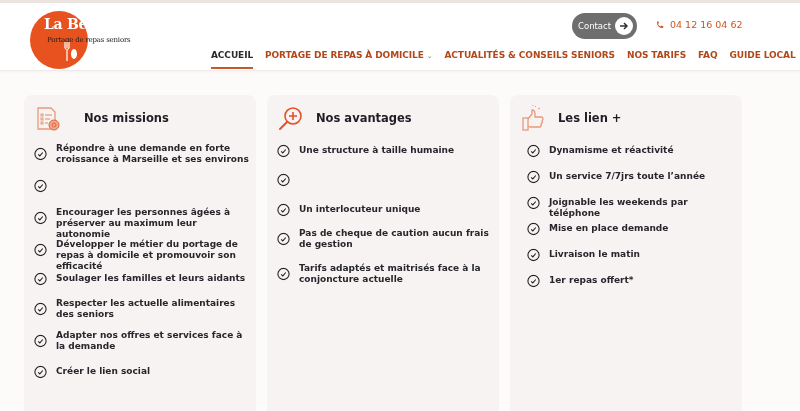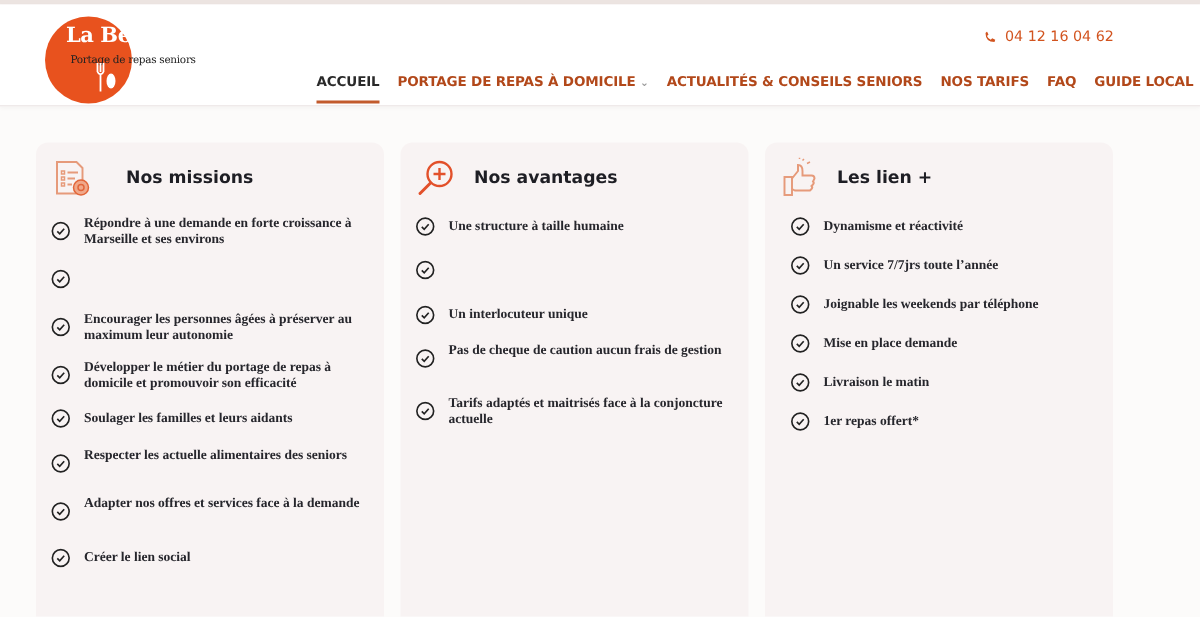--- a/index.html
+++ b/index.html
@@ -60,21 +60,21 @@
     nav .chev { font-size: 7px; color: #999; margin-left: 3px; }
 
     .card {
       position: absolute; top: 95px; height: 330px; width: 232px;
       background: #f8f3f3; border-radius: 8px;
     }
     .card .card-icon { position: absolute; left: 10px; top: 10px; width: 28px; height: 28px; }
     .card .card-title {
       position: absolute; top: 16px; font-size: 11.5px; font-weight: bold; color: #1e1e24; white-space: nowrap;
     }
-    .card ul { position: absolute; list-style: none; font-family: Liberation Serif, serif; }
+    .card ul { position: absolute; list-style: none; }
     .card li {
       position: relative; padding-left: 22px; font-size: 9px; font-weight: bold; line-height: 11px;
       color: #26262c;
     }
     .card li .chk {
       position: absolute; left: 0; top: 50%; transform: translateY(-50%);
       width: 13px; height: 13px;
     }
   </style>
 </head>
@@ -86,20 +86,28 @@
   <div class="logo">
     <div class="logo-circle"></div>
     <div class="logo-title"><span class="w">La Bella</span><span class="w"> Vita</span></div>
     <div class="logo-sub">Portage de repas seniors</div>
     <svg class="logo-fork" width="18" height="22" viewBox="0 0 18 22">
       <path d="M3 1 v6 M5 1 v6 M7 1 v6 M3 7 q2 3 4 0 M5 8 v12" stroke="#fff" stroke-width="1.2" fill="none"></path>
       <ellipse cx="12" cy="13" rx="3" ry="5" fill="#fff"></ellipse>
     </svg>
   </div>
 
+  <div class="contact-btn">
+    <span>Contact</span>
+    <span class="arrow">
+      <svg width="10" height="10" viewBox="0 0 10 10">
+          <path d="M1 5 H8 M5 2 L8 5 L5 8" stroke="#333" stroke-width="1.5" fill="none"></path>
+        </svg>
+    </span>
+  </div>
 
   <div class="phone">
     <svg width="8" height="8" viewBox="0 0 8 8">
         <path d="M1 1 q0 6 6 6 l0.5-1.5 -2-1 -1 1 q-2-1 -2.5-2.5 l1-1 -1-2 z" fill="#d2541f"></path>
       </svg>
     <span>04 12 16 04 62</span>
   </div>
 
   <nav>
     <div class="item active"><span>ACCUEIL</span></div>

